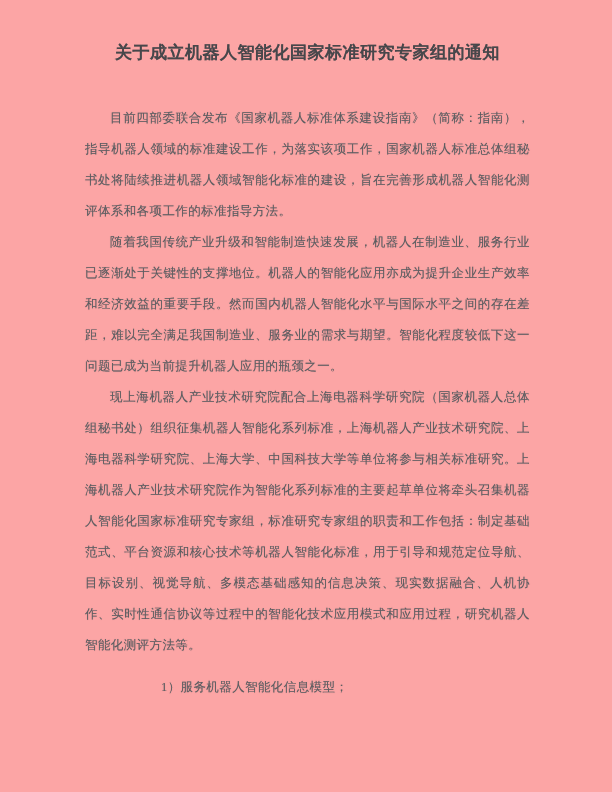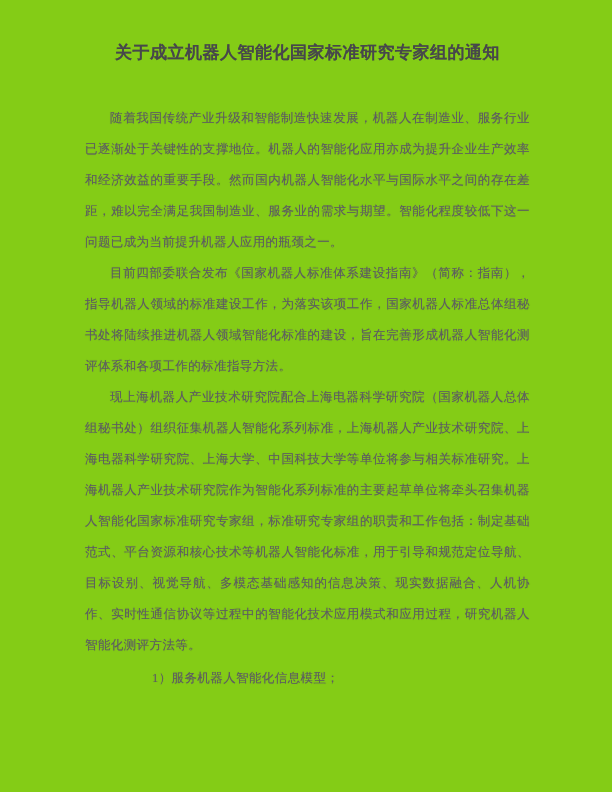--- a/index.html
+++ b/index.html
@@ -5,21 +5,21 @@
   html, body {
     margin: 0;
     padding: 0;
     background: #ffffff;
   }
   .page {
     position: relative;
     width: 612px;
     height: 792px;
     margin: 0 auto;
-    background: #84cc16;
+    background: #fca5a5;
     overflow: hidden;
     font-family: "Liberation Serif", "DejaVu Serif", serif;
   }
   .content {
     position: absolute;
     left: 85px;
     right: 82px;
     top: 0;
   }
   .title {
@@ -36,34 +36,34 @@
     margin: 0;
     font-size: 12.5px;
     line-height: 31px;
     text-align: justify;
     text-indent: 2em;
     letter-spacing: 0.4px;
     color: #5d5d61;
     text-shadow: 0 0 0.7px rgba(93,93,97,0.5);
   }
   .list-item {
-    margin: 2px;
+    margin: 11px;
     padding-left: 65px;
     font-size: 12.5px;
     line-height: 31px;
     text-align: left;
     letter-spacing: 0.4px;
     color: #5d5d61;
     text-shadow: 0 0 0.7px rgba(93,93,97,0.5);
   }
 </style>
 </head>
 <body>
 
 <div class="page">
   <div class="content">
     <h1 class="title">关于成立机器人智能化国家标准研究专家组的通知</h1>
+    <p class="para">目前四部委联合发布《国家机器人标准体系建设指南》（简称：指南），指导机器人领域的标准建设工作，为落实该项工作，国家机器人标准总体组秘书处将陆续推进机器人领域智能化标准的建设，旨在完善形成机器人智能化测评体系和各项工作的标准指导方法。</p>
     <p class="para">随着我国传统产业升级和智能制造快速发展，机器人在制造业、服务行业已逐渐处于关键性的支撑地位。机器人的智能化应用亦成为提升企业生产效率和经济效益的重要手段。然而国内机器人智能化水平与国际水平之间的存在差距，难以完全满足我国制造业、服务业的需求与期望。智能化程度较低下这一问题已成为当前提升机器人应用的瓶颈之一。</p>
-    <p class="para">目前四部委联合发布《国家机器人标准体系建设指南》（简称：指南），指导机器人领域的标准建设工作，为落实该项工作，国家机器人标准总体组秘书处将陆续推进机器人领域智能化标准的建设，旨在完善形成机器人智能化测评体系和各项工作的标准指导方法。</p>
     <p class="para">现上海机器人产业技术研究院配合上海电器科学研究院（国家机器人总体组秘书处）组织征集机器人智能化系列标准，上海机器人产业技术研究院、上海电器科学研究院、上海大学、中国科技大学等单位将参与相关标准研究。上海机器人产业技术研究院作为智能化系列标准的主要起草单位将牵头召集机器人智能化国家标准研究专家组，标准研究专家组的职责和工作包括：制定基础范式、平台资源和核心技术等机器人智能化标准，用于引导和规范定位导航、目标设别、视觉导航、多模态基础感知的信息决策、现实数据融合、人机协作、实时性通信协议等过程中的智能化技术应用模式和应用过程，研究机器人智能化测评方法等。</p>
     <p class="list-item">1）服务机器人智能化信息模型；</p>
   </div>
 </div>
 
 </body></html>

